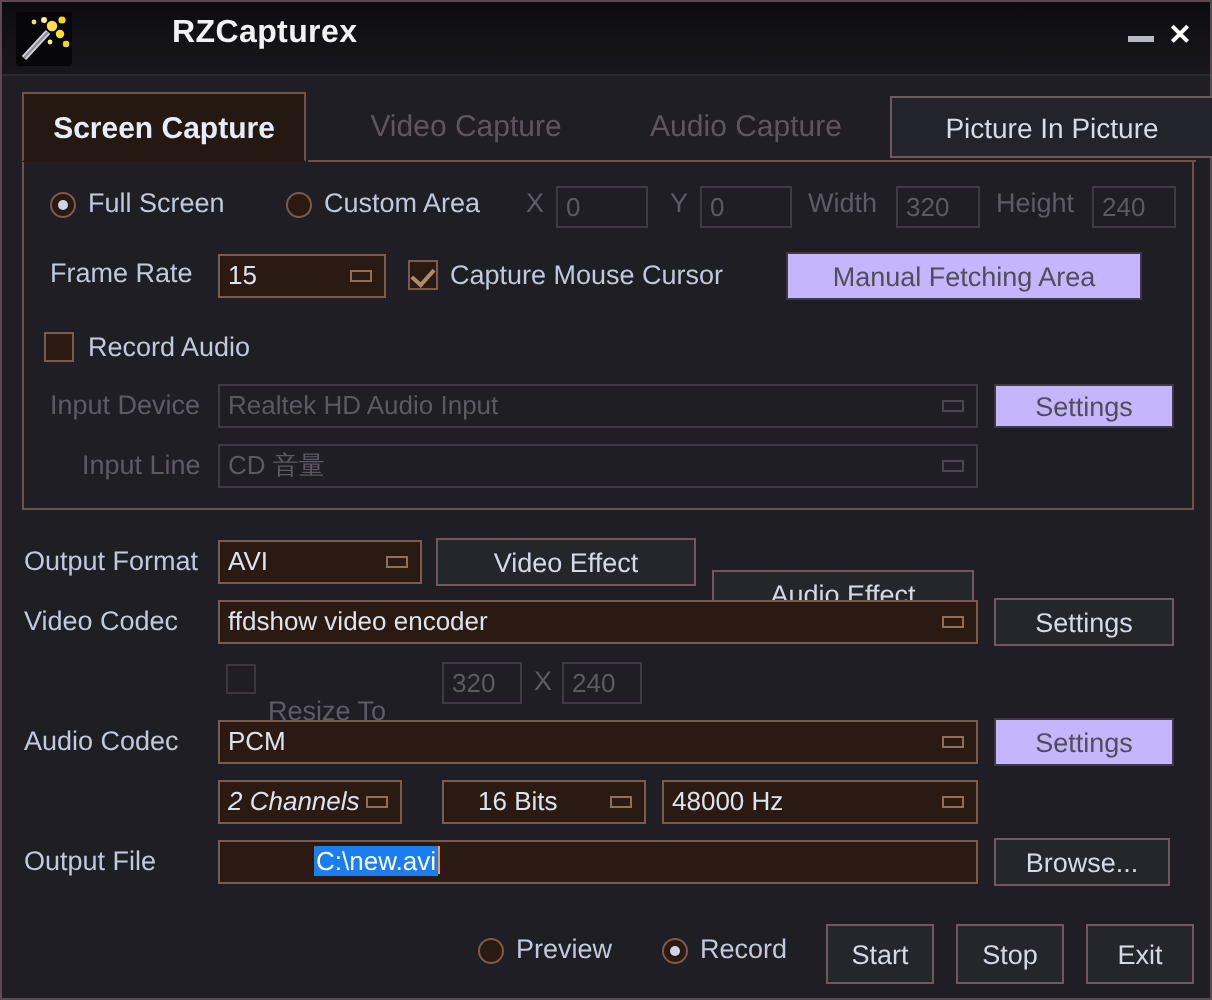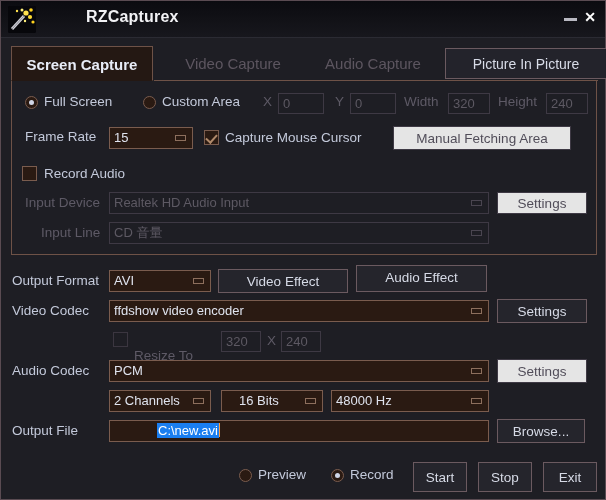--- a/index.html
+++ b/index.html
@@ -180,21 +180,21 @@
     background: #25252c;
     border: 1px solid #6b5a60;
     box-sizing: border-box;
     font-size: 13.5px;
     color: #d6dae6;
     text-align: center;
     cursor: pointer;
     white-space: nowrap;
   }
   .btn.disabled {
-    background: #e5e5e5;
+    background: #c4b5fd;
     border-color: #3e3944;
     color: #514d59;
     cursor: default;
   }
 
   .sel-text {
     background: #1a7ef0;
     color: #ffffff;
     padding: 0 1px;
   }
@@ -301,21 +301,21 @@
   </div>
 
   <div class="lbl" style="left:11px; top:272px;">Output Format</div>
   <div class="field combo" style="left:108px; top:269px; width:102px; height:22px;">
     <span>AVI</span>
     <span class="arrow"></span>
   </div>
   <div class="btn" style="left:217px; top:268px; width:130px; height:24px; line-height:23px;">
     <span>Video Effect</span>
   </div>
-  <div class="btn" style="left:355px; top:264px; width:131px; height:27px; line-height:23px;">
+  <div class="btn" style="left:355px; top:284px; width:131px; height:27px; line-height:23px;">
     <span>Audio Effect</span>
   </div>
 
   <div class="lbl" style="left:11px; top:302px;">Video Codec</div>
   <div class="field combo" style="left:108px; top:299px; width:380px; height:22px;">
     <span>ffdshow video encoder</span>
     <span class="arrow"></span>
   </div>
   <div class="btn" style="left:496px; top:298px; width:90px; height:24px; line-height:23px;">
     <span>Settings</span>
@@ -329,21 +329,21 @@
 
   <div class="lbl" style="left:11px; top:362px;">Audio Codec</div>
   <div class="field combo" style="left:108px; top:359px; width:380px; height:22px;">
     <span>PCM</span>
     <span class="arrow"></span>
   </div>
   <div class="btn disabled" style="left:496px; top:358px; width:90px; height:24px; line-height:23px;">
     <span>Settings</span>
   </div>
 
-  <div class="field combo" style="left:108px; top:389px; width:102px; height:22px;">
+  <div class="field combo" style="left:108px; top:389px; width:92px; height:22px;font-style:italic;">
     <span>2 Channels</span>
     <span class="arrow"></span>
   </div>
   <div class="field combo" style="left:220px; top:389px; width:102px; height:22px;padding-left:17px;">
     <span>16 Bits</span>
     <span class="arrow"></span>
   </div>
   <div class="field combo" style="left:330px; top:389px; width:158px; height:22px;">
     <span>48000 Hz</span>
     <span class="arrow"></span>

